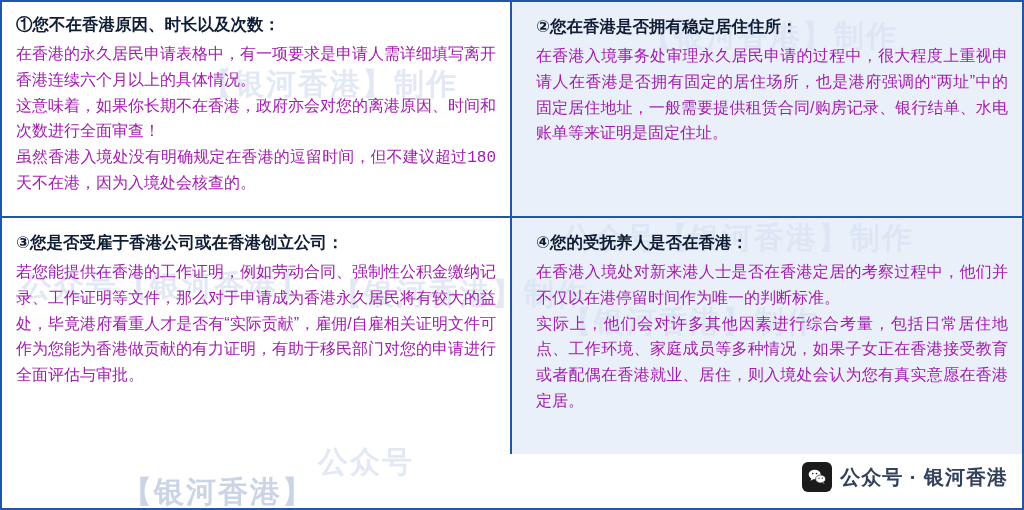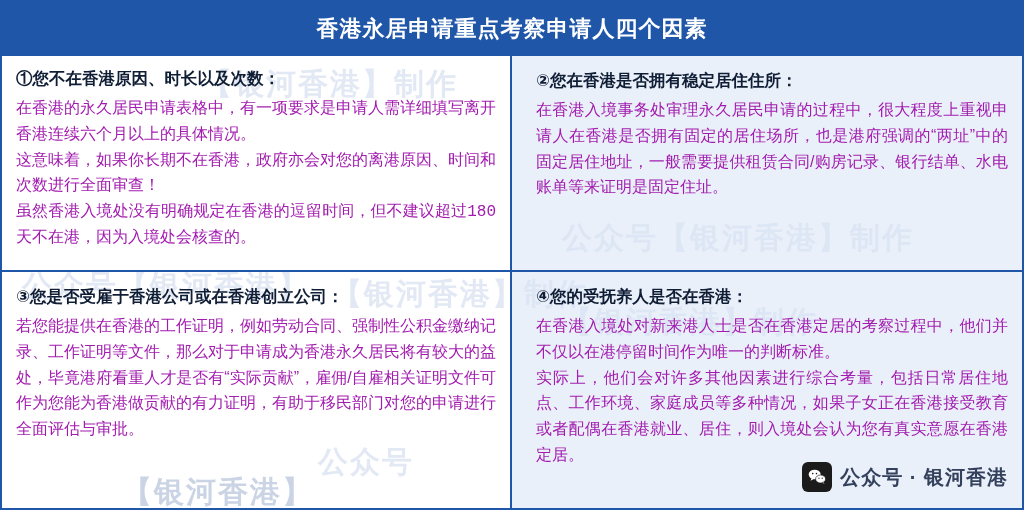--- a/index.html
+++ b/index.html
@@ -126,21 +126,20 @@
     <div class="wm light" style="left:200px; top:62px;">【银河香港】制作</div>
     <div class="wm light" style="left:640px; top:14px;">【银河香港】制作</div>
     <div class="wm light" style="left:560px; top:216px;">公众号【银河香港】制作</div>
     <div class="wm light" style="left:20px;  top:236px;margin-top:28px;">公众号【银河香港】</div>
     <div class="wm light" style="left:330px; top:272px;">【银河香港】制作</div>
     <div class="wm light" style="left:560px; top:300px;">【银河香港】制作</div>
     <div class="wm light" style="left:316px; top:440px;">公众号</div>
     <div class="wm dark" style="left:120px; top:470px;">【银河香港】</div>
   </div>
 
-  <div class="header">香港永居申请重点考察申请人四个因素</div>
 
   <div class="grid">
 
     <div class="cell c1">
       <div class="cell-title">①您不在香港原因、时长以及次数：</div>
       <div class="cell-body">
         <p>在香港的永久居民申请表格中，有一项要求是申请人需详细填写离开香港连续六个月以上的具体情况。</p>
         <p>这意味着，如果你长期不在香港，政府亦会对您的离港原因、时间和次数进行全面审查！</p>
         <p>虽然香港入境处没有明确规定在香港的逗留时间，但不建议超过180天不在港，因为入境处会核查的。</p>
       </div>

